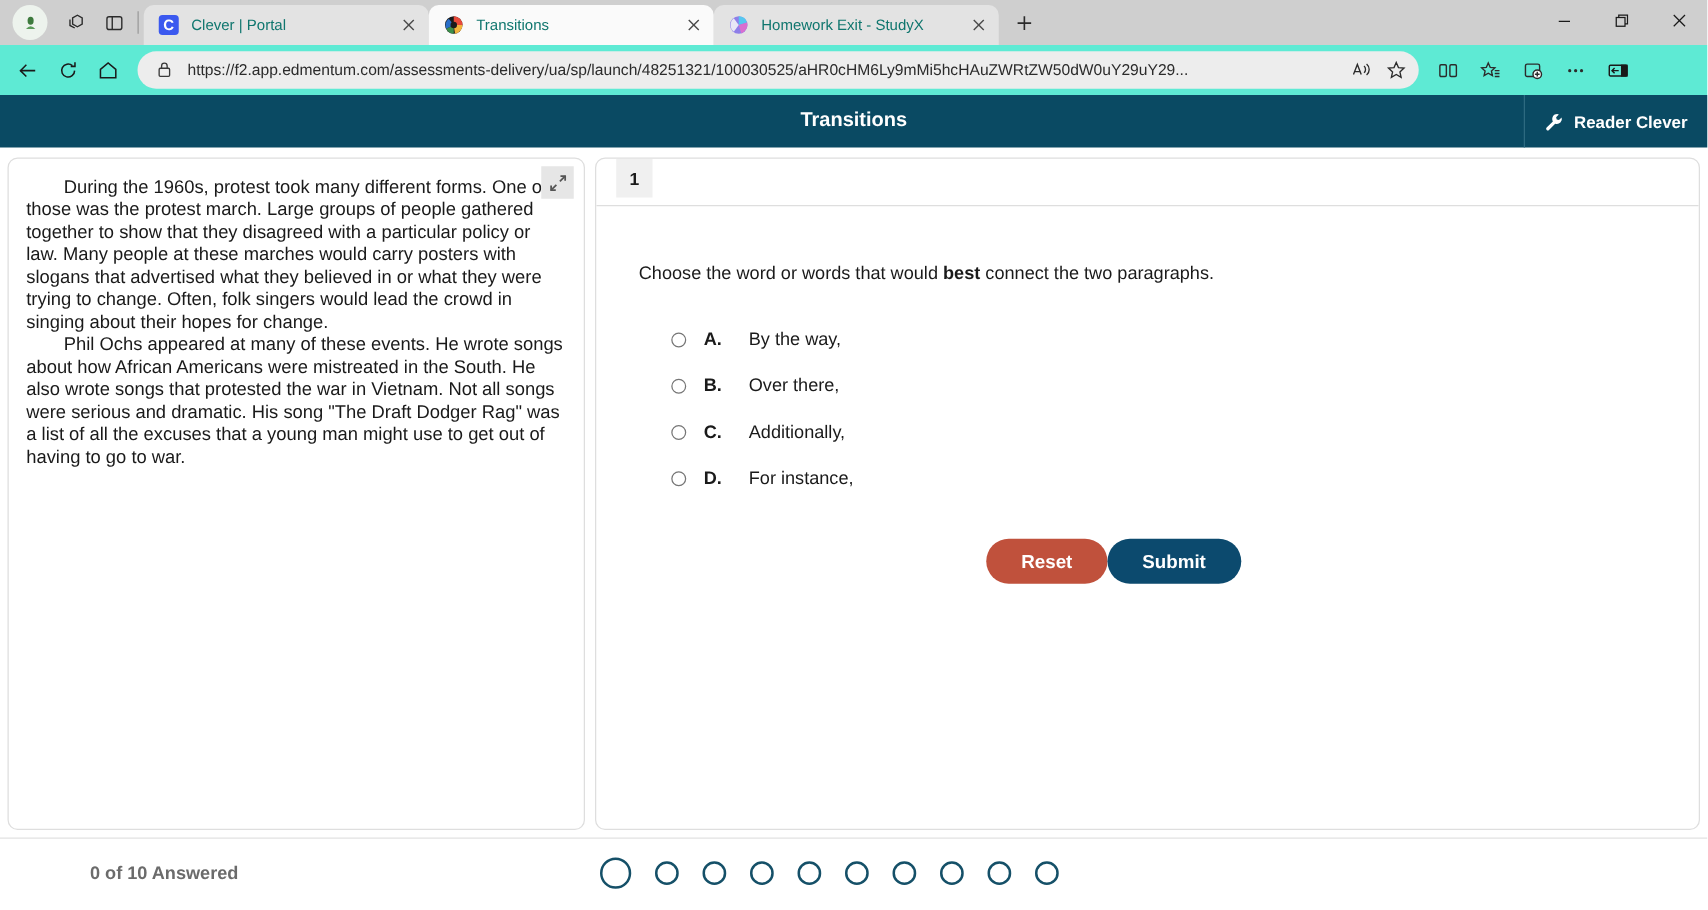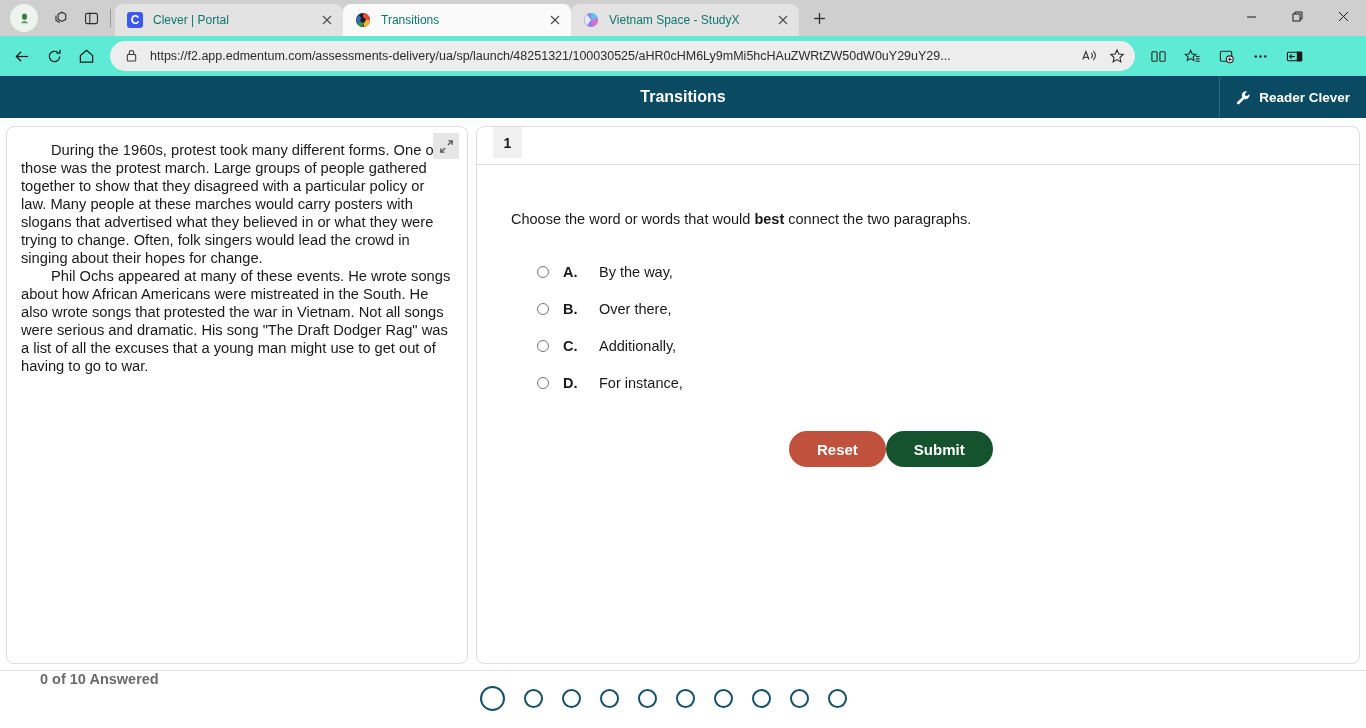--- a/index.html
+++ b/index.html
@@ -185,27 +185,27 @@
   .action-row {
     display: flex; margin-top: 30px; padding-left: 278px;
   }
   .btn {
     border: none; border-radius: 18px;
     color: #ffffff; font-size: 15px; font-weight: bold;
     padding: 0 28px; height: 36px; cursor: pointer;
     font-family: "Liberation Sans", sans-serif;
   }
   .btn-reset { background: #c0513c; }
-  .btn-submit { background: #14532d; }
+  .btn-submit { background: #0c4a6e; }
 
   
   .footer {
     height: 56px; background: #ffffff;
     border-top: 1px solid #e2e2e2;
-    display: flex; align-items: flex-start; position: relative;
+    display: flex; align-items: center; position: relative; padding-left: 32px;
   }
   .answered-label {
     font-size: 14.5px; font-weight: bold; color: #6b6b6b;
     padding-left: 40px;
   }
   .qnav {
     position: absolute; left: 480px; top: 0; bottom: 0;
     display: flex; align-items: center; gap: 19px;
   }
   .qdot {
@@ -274,21 +274,21 @@
 
   <div class="tab inactive">
     <span class="tab-favicon">
       <svg viewBox="0 0 16 16">
         <circle cx="8" cy="8" r="7" fill="#8f7fe8"></circle>
         <path d="M8 1 A7 7 0 0 1 14.6 6 L8 8 Z" fill="#56c7f0"></path>
         <path d="M14.6 6 A7 7 0 0 1 10 14.6 L8 8 Z" fill="#d96fd0"></path>
         <path d="M4 13.4 A7 7 0 0 1 4 2.6 L8 8 Z" fill="#e8e8f6"></path>
       </svg>
     </span>
-    <span class="tab-title">Vietnam Space - StudyX</span>
+    <span class="tab-title">Homework Exit - StudyX</span>
     <span class="tab-close">
       <svg viewBox="0 0 10 10" stroke="#4a4a4a" stroke-width="1.1">
           <line x1="1" y1="1" x2="9" y2="9"></line>
           <line x1="9" y1="1" x2="1" y2="9"></line>
         </svg>
     </span>
   </div>
 
   <div class="new-tab-btn">
     <svg viewBox="0 0 12 12" stroke="#2b2b2b" stroke-width="1.2">

